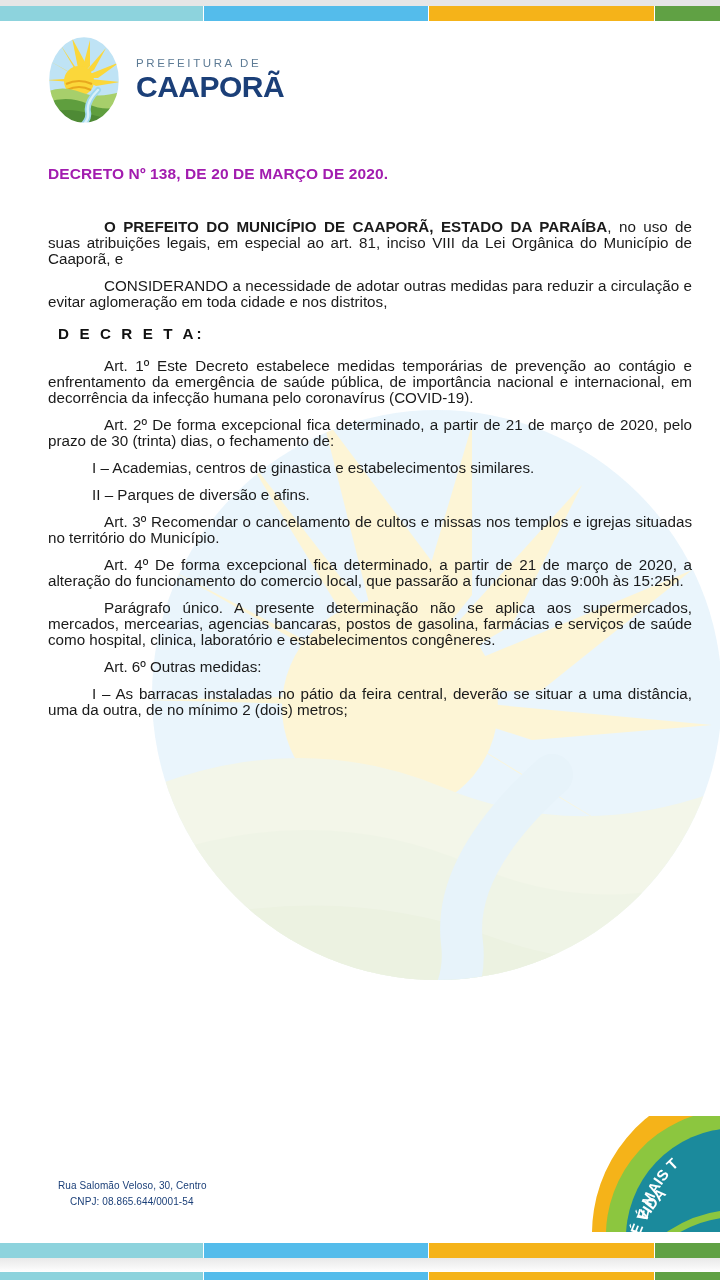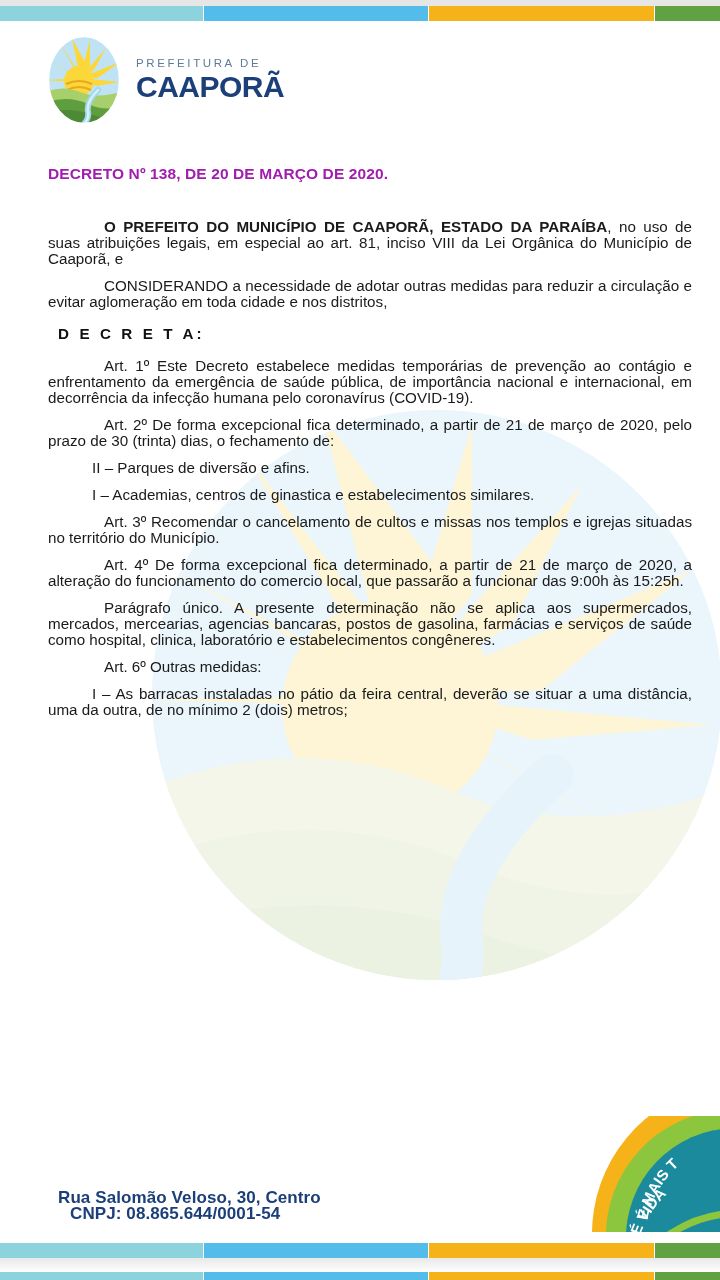--- a/index.html
+++ b/index.html
@@ -150,23 +150,23 @@
     position: absolute;
     left: 0;
     top: 1130px;
     width: 720px;
     height: 115px;
     z-index: 4;
   }
   .footer-addr {
     position: absolute;
     left: 58px;
-    top: 60px;
-    font-size: 17px;
-    font-weight: 700;
+    top: 48px;
+    font-size: 10px;
+    font-weight: 400;
     line-height: 16px;
     color: #1b3f78;
     letter-spacing: 0.1px;
   }
   .footer-addr .l2 { padding-left: 12px; }
   .footer-art {
     position: absolute;
     right: 0;
     top: -14px;
     width: 200px;
@@ -266,22 +266,22 @@
       <h1 class="doc-title">DECRETO Nº 138, DE 20 DE MARÇO DE 2020.</h1>
 
       <p class="para"><b>O PREFEITO DO MUNICÍPIO DE CAAPORÃ, ESTADO DA PARAÍBA</b><span>, no uso de suas atribuições legais, em especial ao art. 81, inciso VIII da Lei Orgânica do Município de Caaporã, e</span></p>
 
       <p class="para">CONSIDERANDO a necessidade de adotar outras medidas para reduzir a circulação e evitar aglomeração em toda cidade e nos distritos,</p>
 
       <p class="decreta">D E C R E T A:</p>
 
       <p class="para">Art. 1º Este Decreto estabelece medidas temporárias de prevenção ao contágio e enfrentamento da emergência de saúde pública, de importância nacional e internacional, em decorrência da infecção humana pelo coronavírus (COVID-19).</p>
       <p class="para">Art. 2º De forma excepcional fica determinado, a partir de 21 de março de 2020, pelo prazo de 30 (trinta) dias, o fechamento de:</p>
+      <p class="para item">I – Academias, centros de ginastica e estabelecimentos similares.</p>
       <p class="para item">II – Parques de diversão e afins.</p>
-      <p class="para item">I – Academias, centros de ginastica e estabelecimentos similares.</p>
       <p class="para">Art. 3º Recomendar o cancelamento de cultos e missas nos templos e igrejas situadas no território do Município.</p>
       <p class="para">Art. 4º De forma excepcional fica determinado, a partir de 21 de março de 2020, a alteração do funcionamento do comercio local, que passarão a funcionar das 9:00h às 15:25h.</p>
       <p class="para">Parágrafo único. A presente determinação não se aplica aos supermercados, mercados, mercearias, agencias bancaras, postos de gasolina, farmácias e serviços de saúde como hospital, clinica, laboratório e estabelecimentos congêneres.</p>
       <p class="para">Art. 6º Outras medidas:</p>
       <p class="para item">I – As barracas instaladas no pátio da feira central, deverão se situar a uma distância, uma da outra, de no mínimo 2 (dois) metros;</p>
     </div>
   </div>
 
   <div class="footer">
     <div class="footer-addr">

